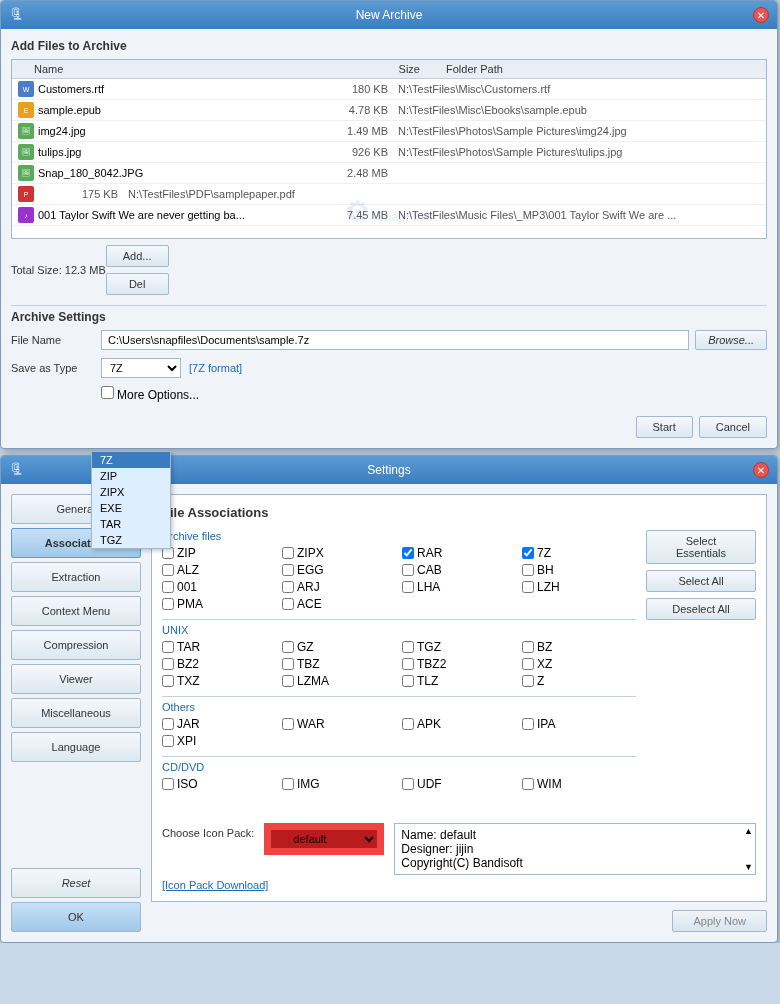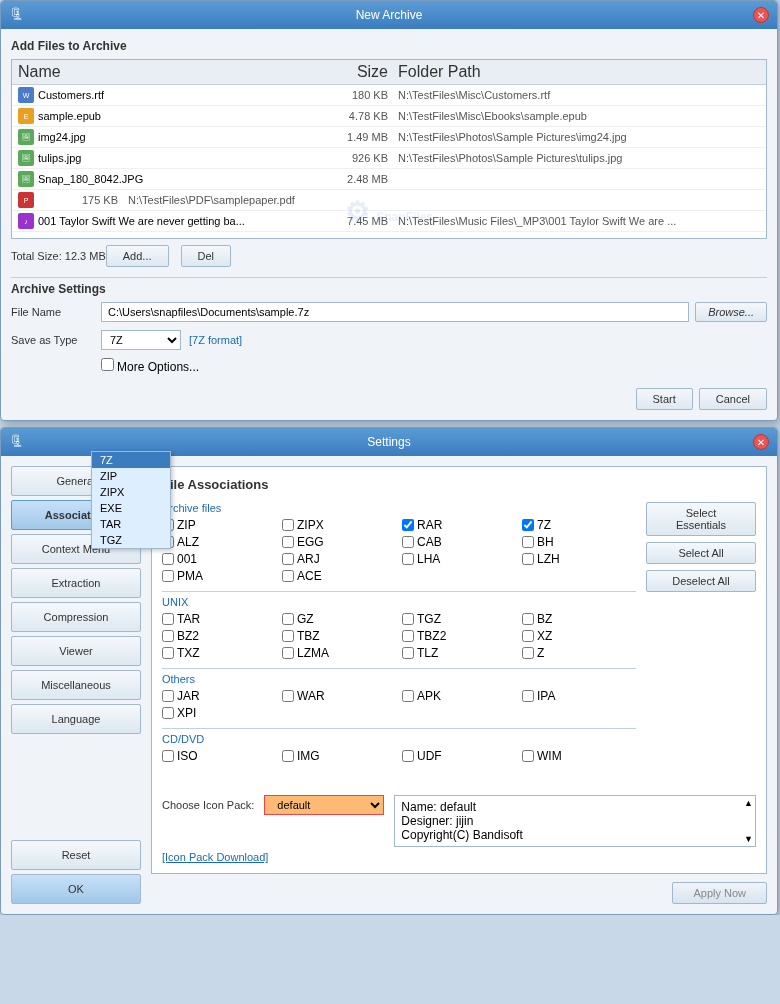--- a/index.html
+++ b/index.html
@@ -61,21 +61,21 @@
       height: 180px;
       overflow-y: auto;
       position: relative;
     }
     .file-list-header {
       display: flex;
       background: #e8eef4;
       border-bottom: 1px solid #c0d0e0;
       padding: 3px 6px;
     }
-    .file-list-header span { color: #333; font-size: 16px; }
+    .file-list-header span { color: #333; font-size: 11px; margin-left: 16px; }
     .col-name { width: 290px; }
     .col-size { width: 80px; text-align: right; }
     .col-path { flex: 1; padding-left: 10px; }
     .file-row {
       display: flex;
       align-items: center;
       padding: 2px 6px;
       border-bottom: 1px solid #f0f0f0;
     }
     .file-icon { width: 16px; height: 16px; margin-right: 4px; display: inline-block; }
@@ -108,21 +108,21 @@
     .total-size-text { font-size: 11px; color: #333; }
     .btn {
       padding: 4px 16px;
       border: 1px solid #a0b8d0;
       background: linear-gradient(to bottom, #f5f8fc, #dde8f0);
       cursor: pointer;
       border-radius: 2px;
       font-size: 11px;
       color: #333;
     }
-    .btn-row { display: flex; gap: 12px; }
+    .btn-row { display: flex; gap: 6px; flex-direction: column; }
     .form-row {
       display: flex;
       align-items: center;
       margin-bottom: 8px;
     }
     .form-label { width: 90px; color: #333; font-size: 11px; }
     .form-input {
       flex: 1;
       border: 1px solid #a0b8d0;
       padding: 3px 6px;
@@ -256,24 +256,24 @@
     }
     .assoc-checkboxes { flex: 1; }
     .icon-pack-row {
       display: flex;
       align-items: flex-start;
       margin-top: 24px;
       gap: 10px;
     }
     .icon-pack-label { font-size: 11px; color: #333; white-space: nowrap; margin-top: 4px; }
     .icon-pack-select {
-      border: 1px solid #ef4444;
-      background: #fdba74;
-      font-size: 11px;
-      padding: 2px 8px;
+      border: 7px solid #ef4444;
+      background: #b91c1c;
+      font-size: 11px;
+      padding: 2px 18px;
       width: 120px;
     }
     .icon-pack-info {
       flex: 1;
       border: 1px solid #a0b8d0;
       background: white;
       font-size: 10px;
       padding: 4px 6px;
       min-height: 50px;
       position: relative;
@@ -431,28 +431,28 @@
 <div class="window" id="settings-window">
   <div class="title-bar">
     <span class="title-icon">🗜</span>
     <span class="title">Settings</span>
     <div class="win-icon">✕</div>
   </div>
   <div class="settings-layout">
     <div class="sidebar">
       <button class="sidebar-btn">General</button>
       <button class="sidebar-btn active">Association</button>
+      <button class="sidebar-btn">Extraction</button>
       <button class="sidebar-btn">Context Menu</button>
-      <button class="sidebar-btn">Extraction</button>
       <button class="sidebar-btn">Compression</button>
       <button class="sidebar-btn">Viewer</button>
       <button class="sidebar-btn">Miscellaneous</button>
       <button class="sidebar-btn">Language</button>
       <div style="flex:1"></div>
-      <button class="sidebar-btn" style="margin-top:8px;">Reset</button>
+      <button class="sidebar-btn" style="margin-top:8px;font-style:italic;">Reset</button>
       <button class="sidebar-btn" style="background:linear-gradient(to bottom,#c8e0f8,#a0c8e8);">OK</button>
     </div>
     <div style="flex:1; display:flex; flex-direction:column;">
       <div class="main-content">
         <div class="content-title">File Associations</div>
         <div class="assoc-content-row">
           <div class="assoc-checkboxes">
 
             <div class="assoc-section">
               <div class="assoc-section-title">Archive files</div>

